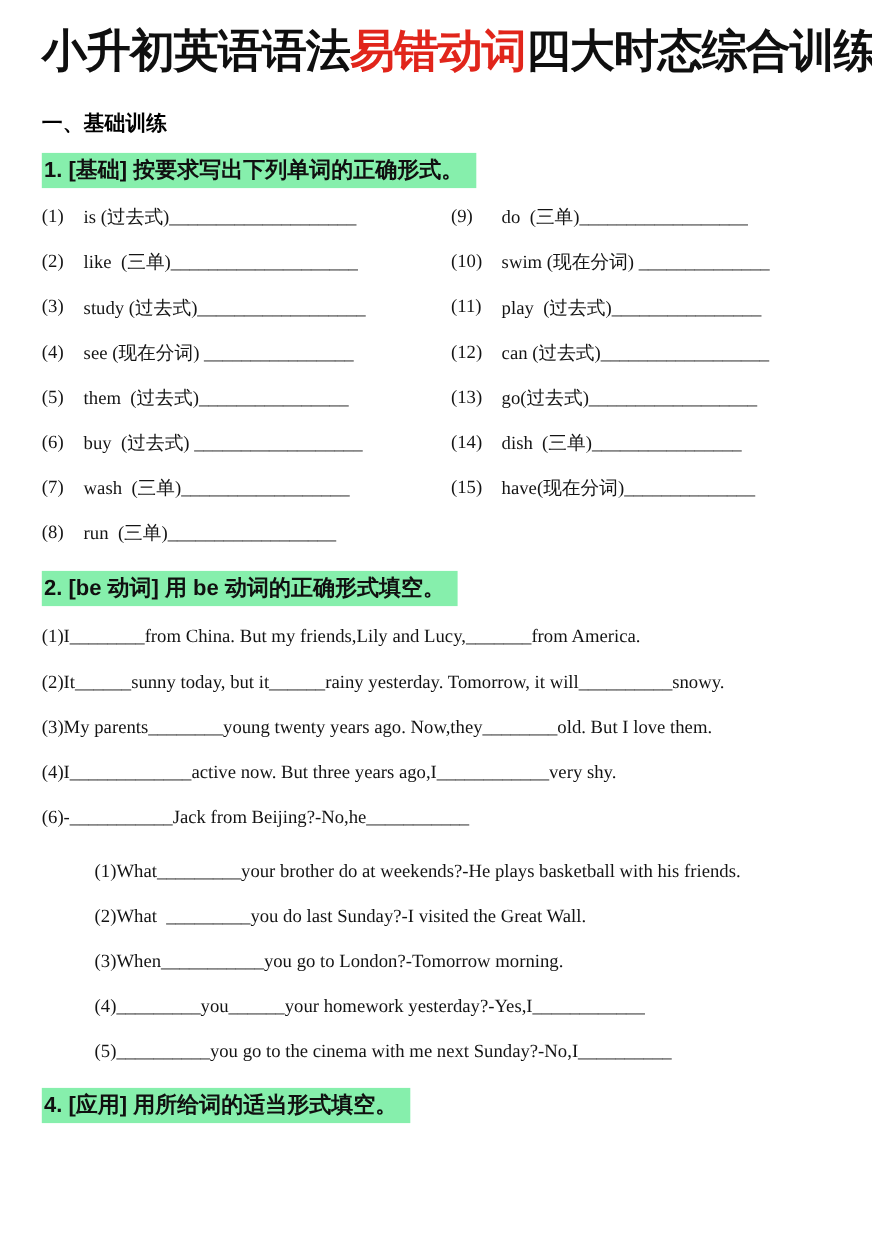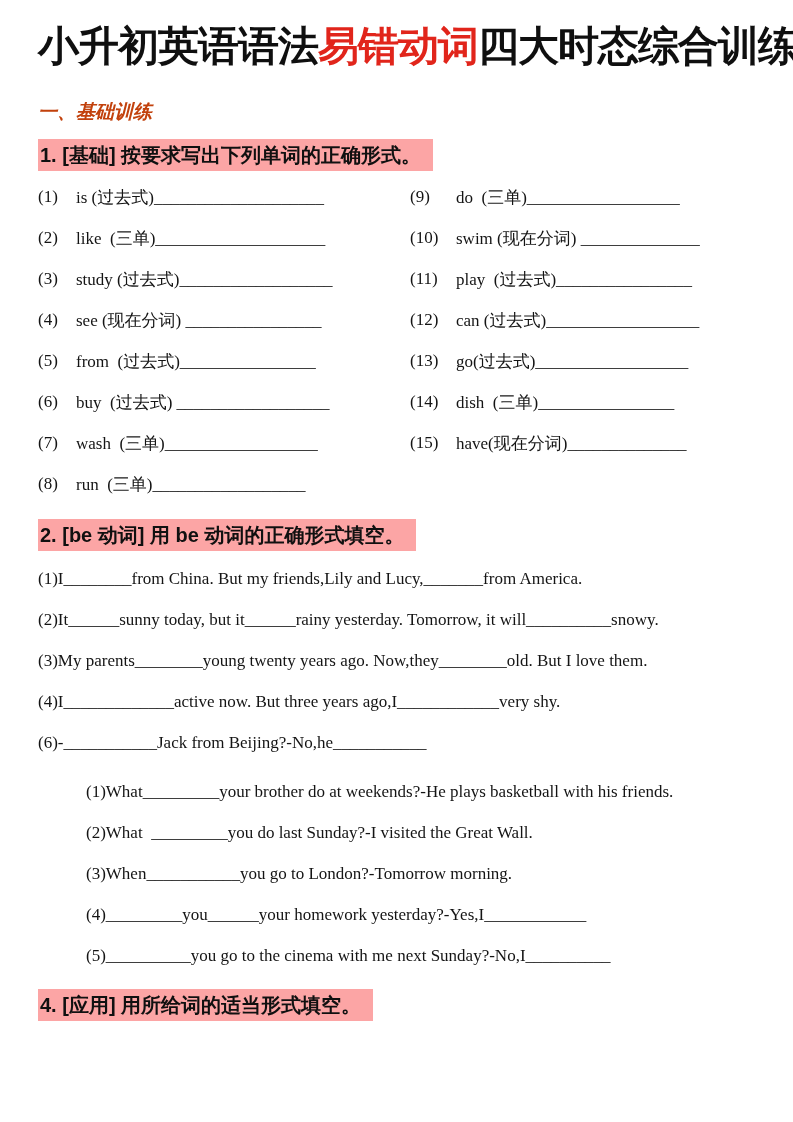--- a/index.html
+++ b/index.html
@@ -15,30 +15,30 @@
     margin:0;text-align:center;
     font-family:"Liberation Sans", sans-serif;
     font-weight:800;font-size:41px;letter-spacing:-1px;
     color:#0f0f0f;line-height:1.38;white-space:nowrap;
   }
   .title .red{color:#e1251b;}
 
   .sec-label{
     margin-top:24px;
     font-family:"Liberation Sans", sans-serif;
-    font-weight:700;font-size:19px;color:#c2410c;font-style:italic;
+    font-weight:700;font-size:19px;color:#000000;
   }
 
   .q-head{
     margin-top:14px;
     font-family:"Liberation Sans", sans-serif;
     font-weight:700;font-size:20px;color:#101010;
   }
   .q-head .hl{
-    background:#fca5a5;
+    background:#86efac;
     display:inline-block;
     padding:3px 12px 3px 2px;
     line-height:1.3;
     white-space:pre;
   }
 
   .q1-cols{display:flex;margin-top:6px;}
   .col-left{width:372px;flex-shrink:0;}
   .col-right{flex:1;}
   .item{
@@ -66,21 +66,21 @@
   <div class="sec-label">一、基础训练</div>
 
   <div class="q-head"><span class="hl">1. [基础] 按要求写出下列单词的正确形式。</span></div>
 
   <div class="q1-cols">
     <div class="col-left">
       <div class="item"><span class="num">(1)</span><span class="txt">is (过去式)____________________</span></div>
       <div class="item"><span class="num">(2)</span><span class="txt">like  (三单)____________________</span></div>
       <div class="item"><span class="num">(3)</span><span class="txt">study (过去式)__________________</span></div>
       <div class="item"><span class="num">(4)</span><span class="txt">see (现在分词) ________________</span></div>
-      <div class="item"><span class="num">(5)</span><span class="txt">from  (过去式)________________</span></div>
+      <div class="item"><span class="num">(5)</span><span class="txt">them  (过去式)________________</span></div>
       <div class="item"><span class="num">(6)</span><span class="txt">buy  (过去式) __________________</span></div>
       <div class="item"><span class="num">(7)</span><span class="txt">wash  (三单)__________________</span></div>
       <div class="item"><span class="num">(8)</span><span class="txt">run  (三单)__________________</span></div>
     </div>
     <div class="col-right">
       <div class="item"><span class="num">(9)</span><span class="txt">do  (三单)__________________</span></div>
       <div class="item"><span class="num">(10)</span><span class="txt">swim (现在分词) ______________</span></div>
       <div class="item"><span class="num">(11)</span><span class="txt">play  (过去式)________________</span></div>
       <div class="item"><span class="num">(12)</span><span class="txt">can (过去式)__________________</span></div>
       <div class="item"><span class="num">(13)</span><span class="txt">go(过去式)__________________</span></div>

